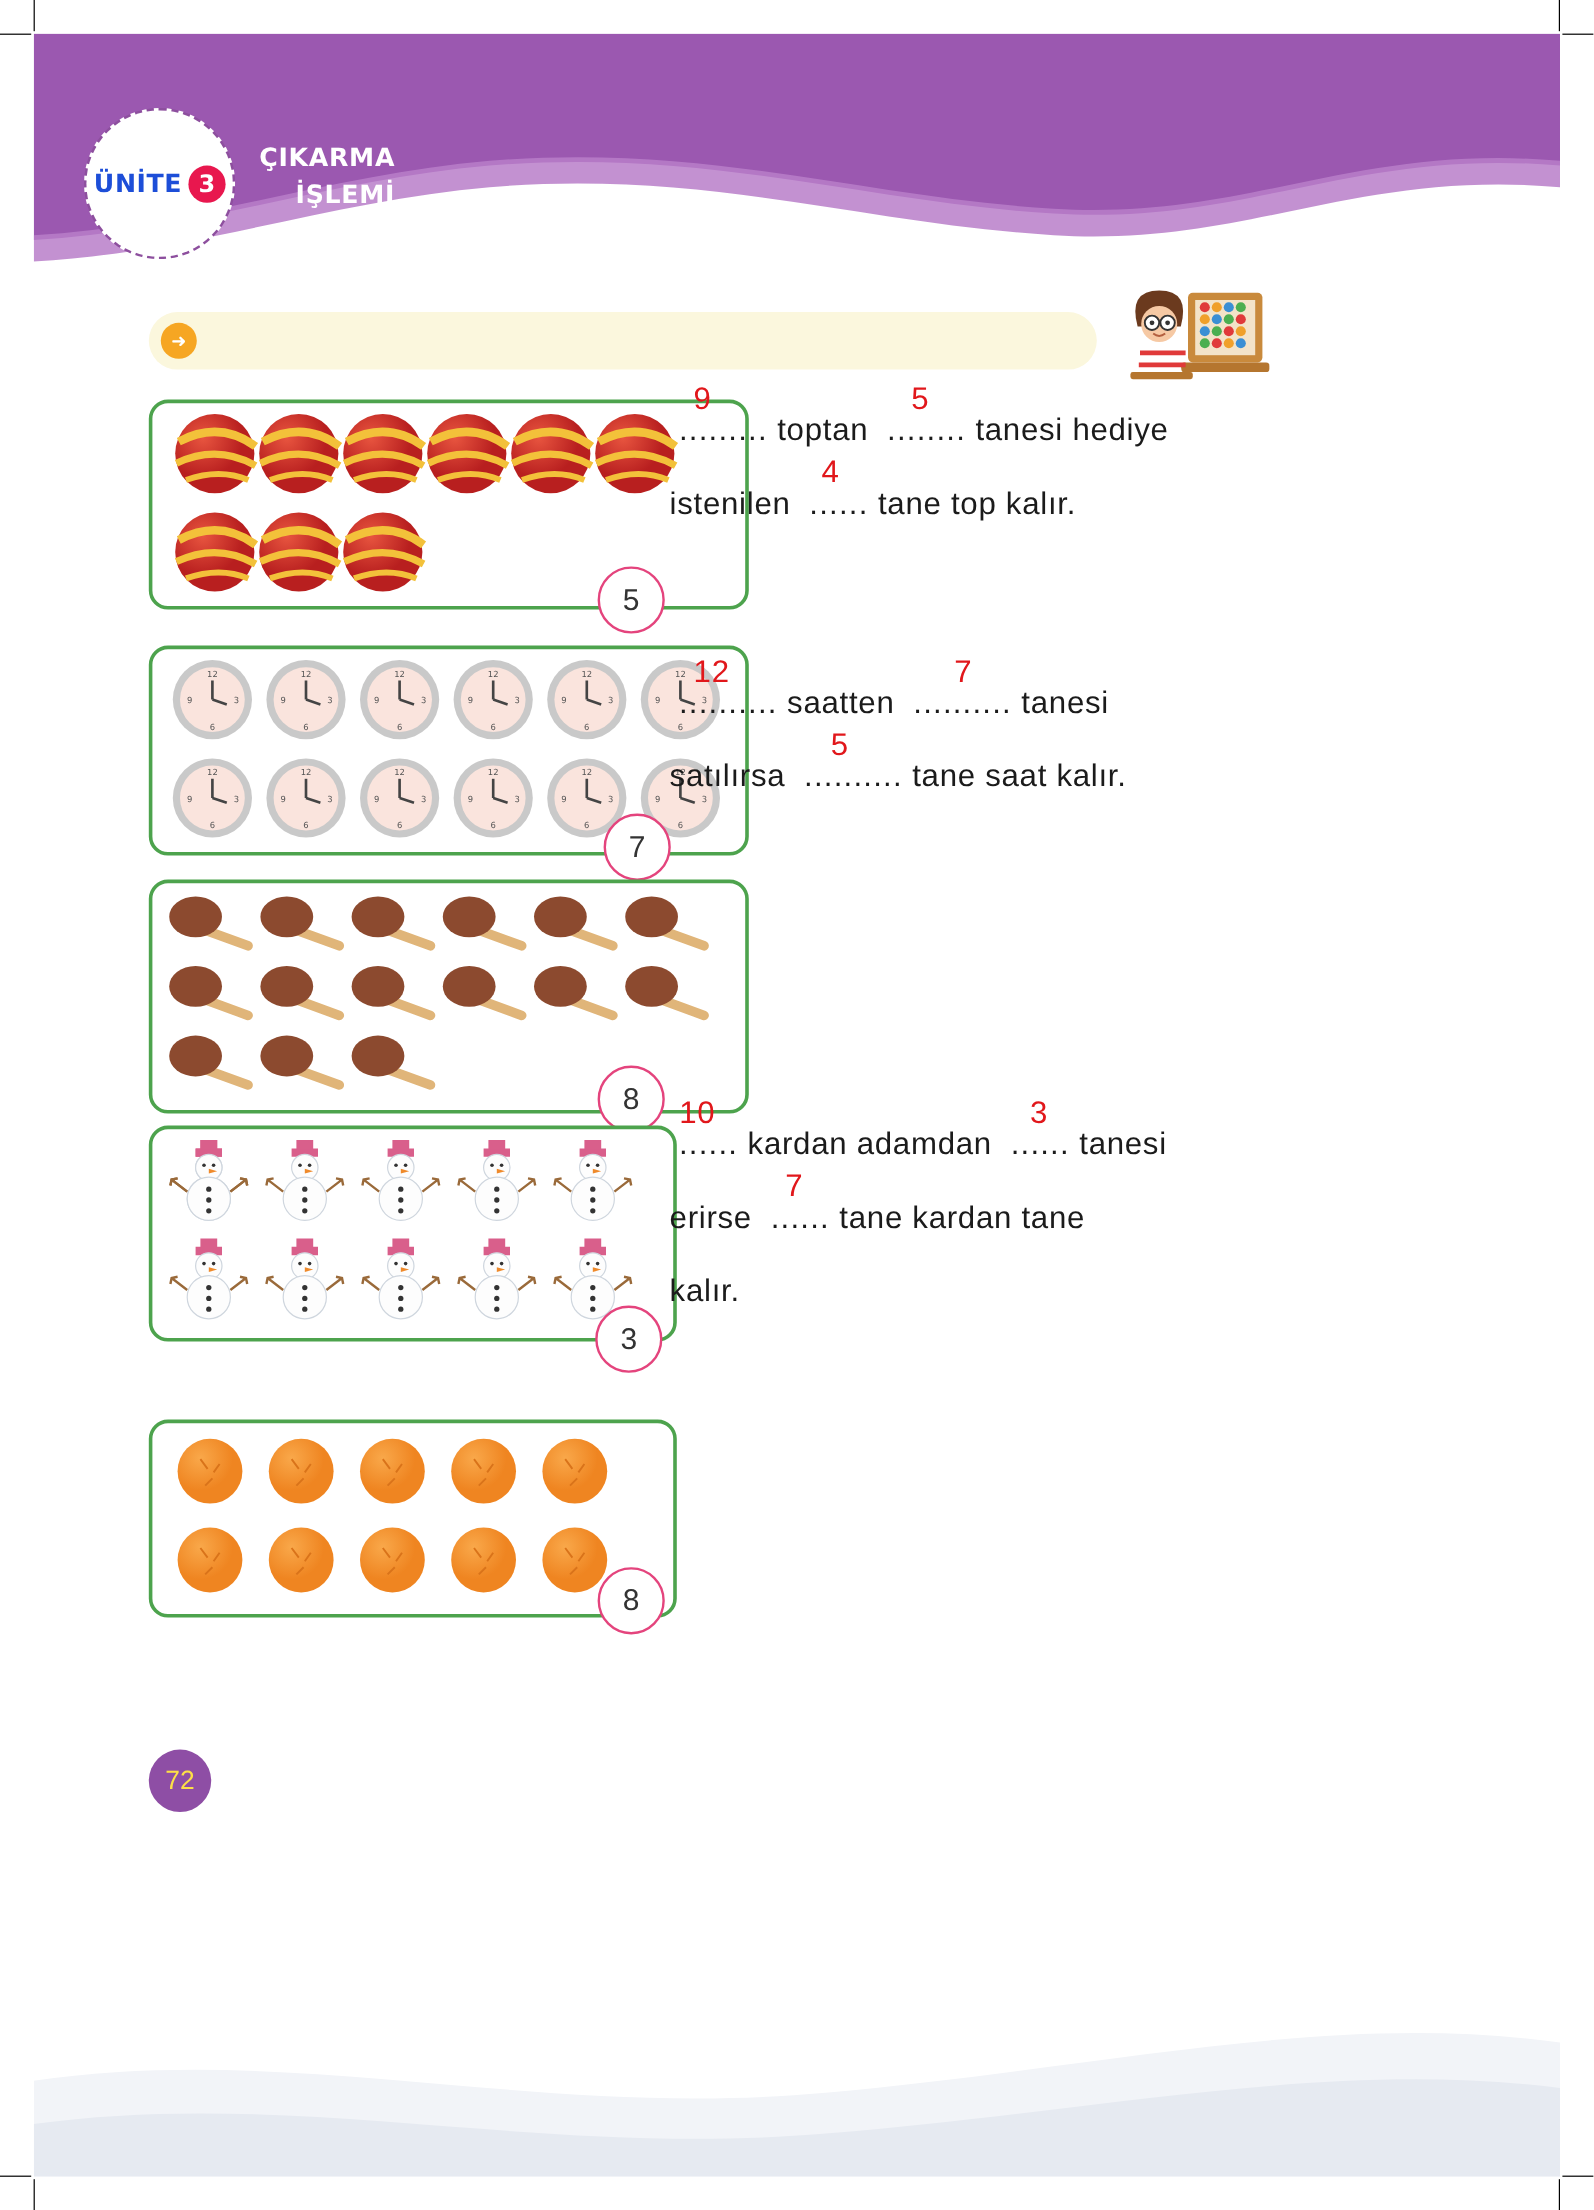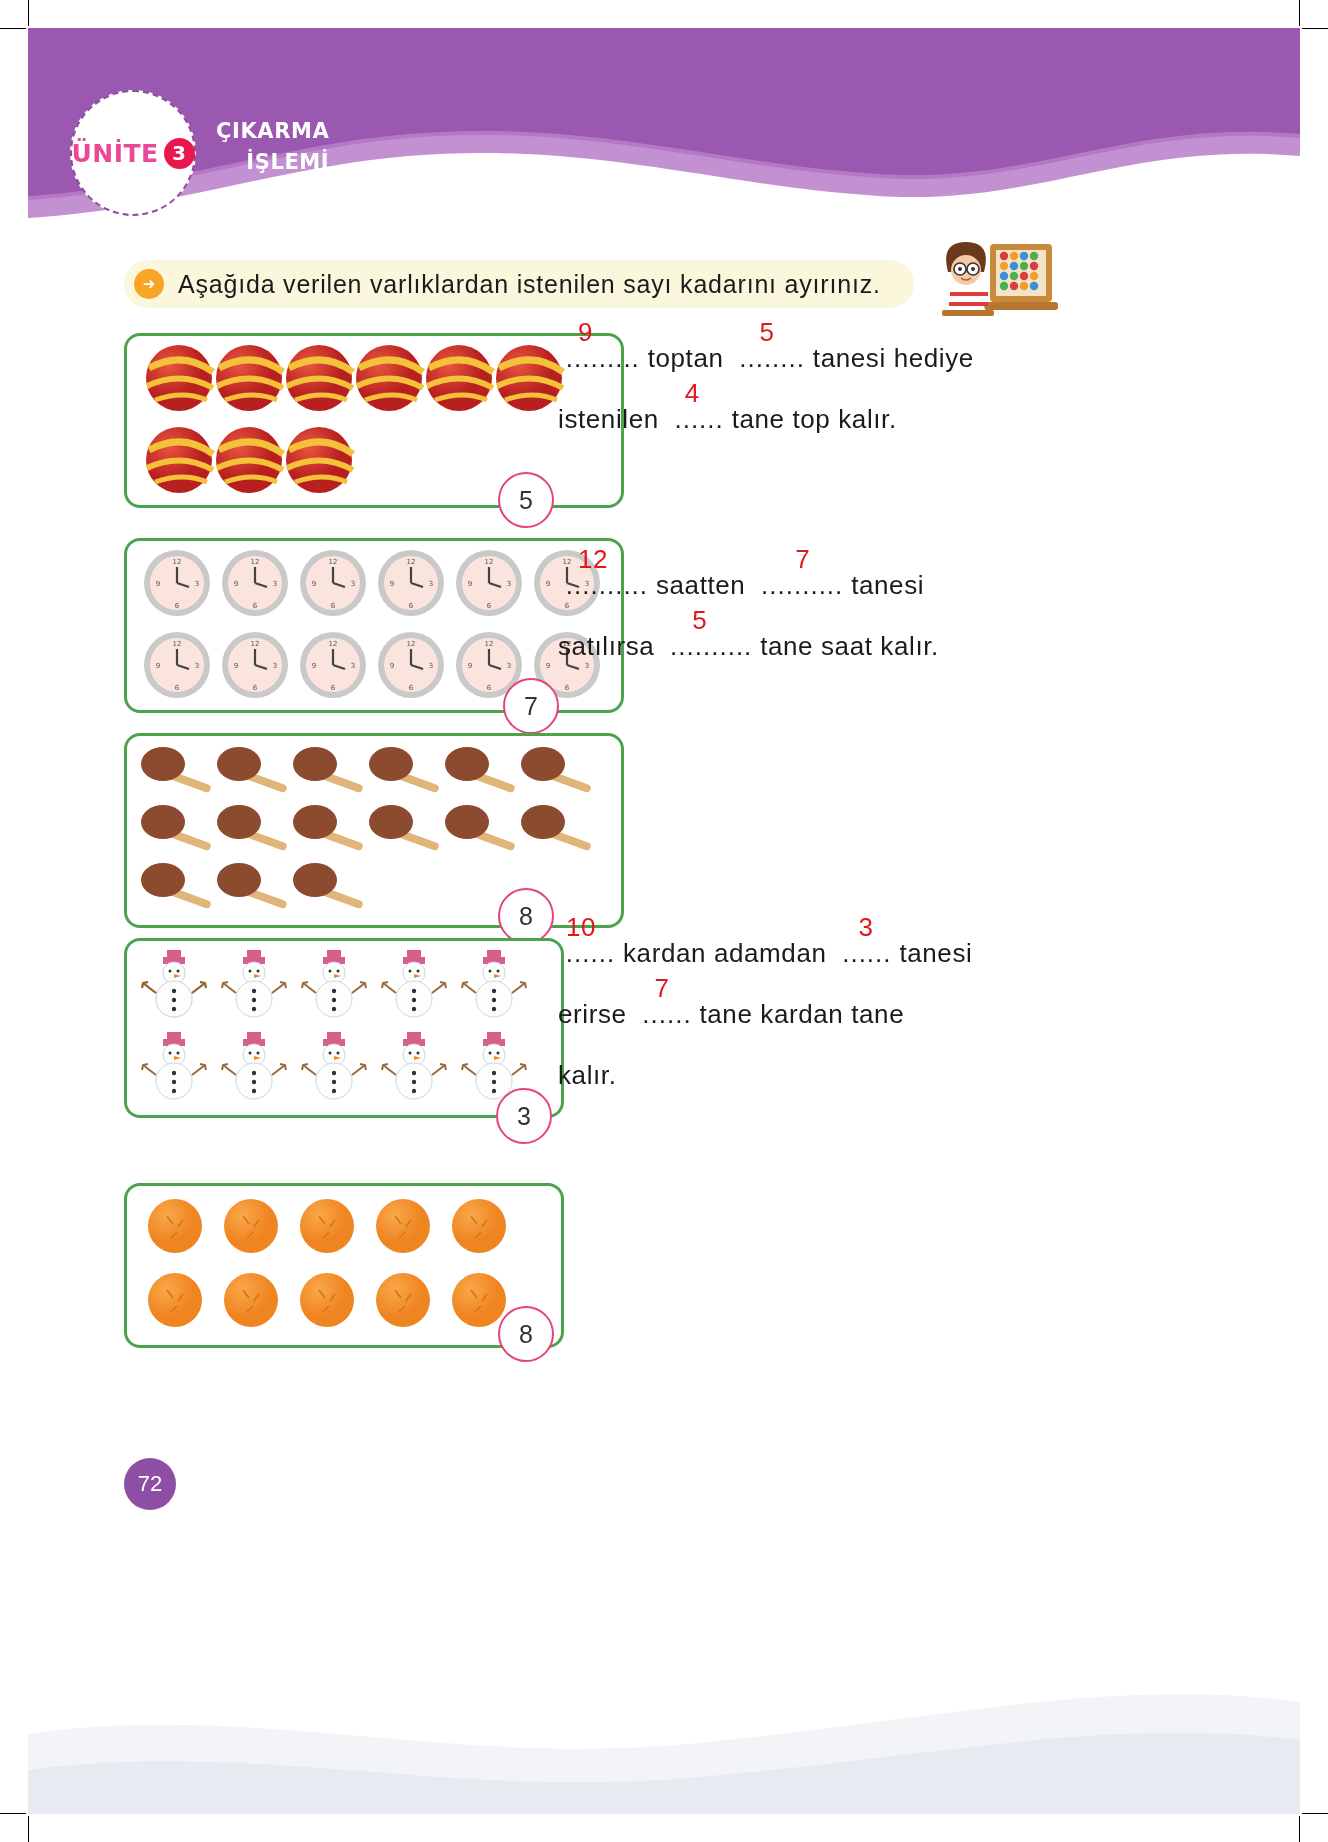--- a/index.html
+++ b/index.html
@@ -66,22 +66,22 @@
     justify-content: center;
   }
   .unit-inner {
     display: flex;
     align-items: center;
     gap: 5px;
   }
   .unit-word {
     font-family: "DejaVu Sans", sans-serif;
     font-weight: bold;
-    font-size: 25px;
-    color: #ec4899;
+    font-size: 21px;
+    color: #1d4ed8;
     letter-spacing: 0.5px;
   }
   .unit-num {
     width: 31px;
     height: 31px;
     border-radius: 50%;
     background: #e8174e;
     color: #fff;
     font-size: 20px;
     font-weight: bold;
@@ -187,21 +187,21 @@
 
   
   .page-number {
     position: absolute;
     left: 96px;
     top: 1430px;
     width: 52px;
     height: 52px;
     border-radius: 50%;
     background: #8e4ea5;
-    color: #ffffff;
+    color: #fde047;
     font-family: "Liberation Sans", sans-serif;
     font-size: 22px;
     display: flex;
     align-items: center;
     justify-content: center;
   }
   .footer-wave {
     position: absolute;
     left: 0;
     bottom: 0;
@@ -236,21 +236,20 @@
       </div>
     </div>
     <div class="unit-title">
       <div>ÇIKARMA</div>
       <div>İŞLEMİ</div>
     </div>
   </div>
 
   <div class="instruction">
     <span class="arrow-badge">➜</span>
-    <span class="instruction-text">Aşağıda verilen varlıklardan istenilen sayı kadarını ayırınız.</span>
   </div>
 
   <svg class="mascot" viewBox="0 0 130 95">
 
     <rect x="62" y="8" width="62" height="58" rx="4" fill="#c98a3c"></rect>
     <rect x="68" y="14" width="50" height="46" fill="#f3e3c8"></rect>
     <g>
       <circle cx="76" cy="20" r="4.2" fill="#e03a3a"></circle>
         <circle cx="86" cy="20" r="4.2" fill="#f0a02a"></circle>
         <circle cx="96" cy="20" r="4.2" fill="#3b8fd4"></circle>

